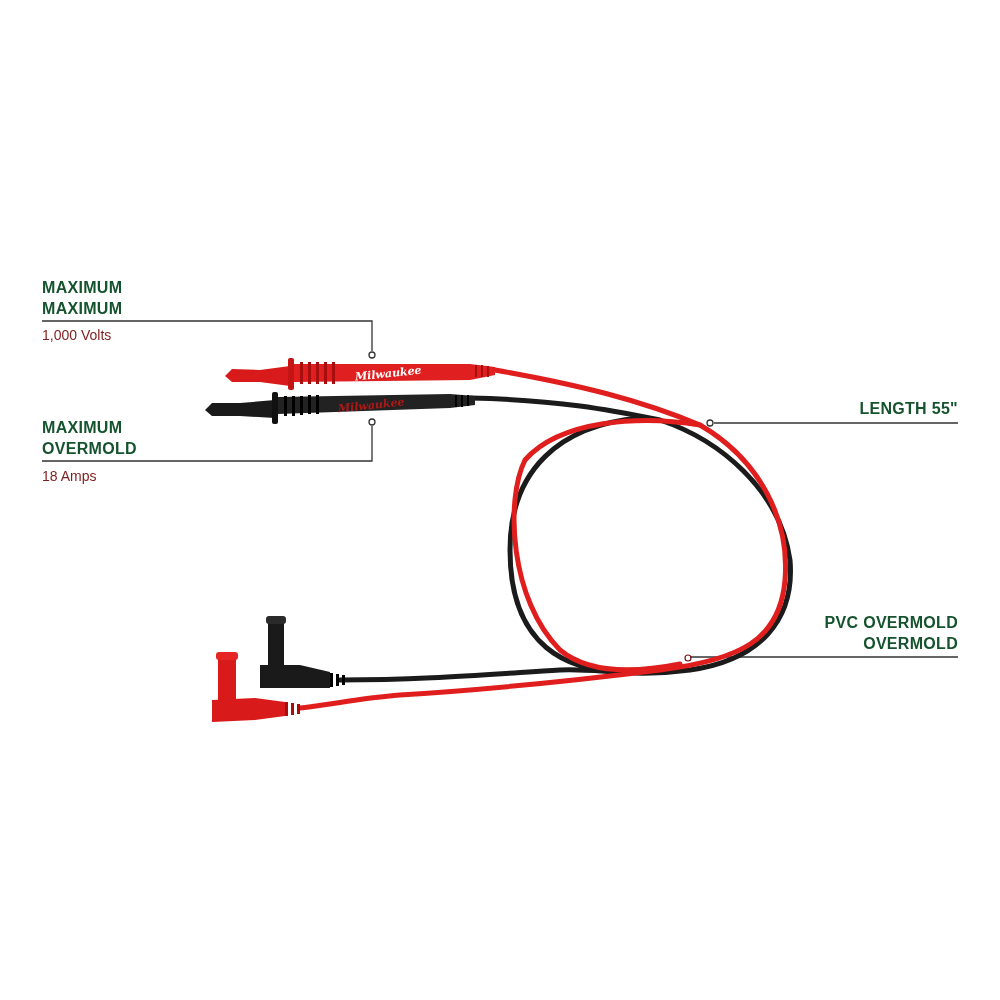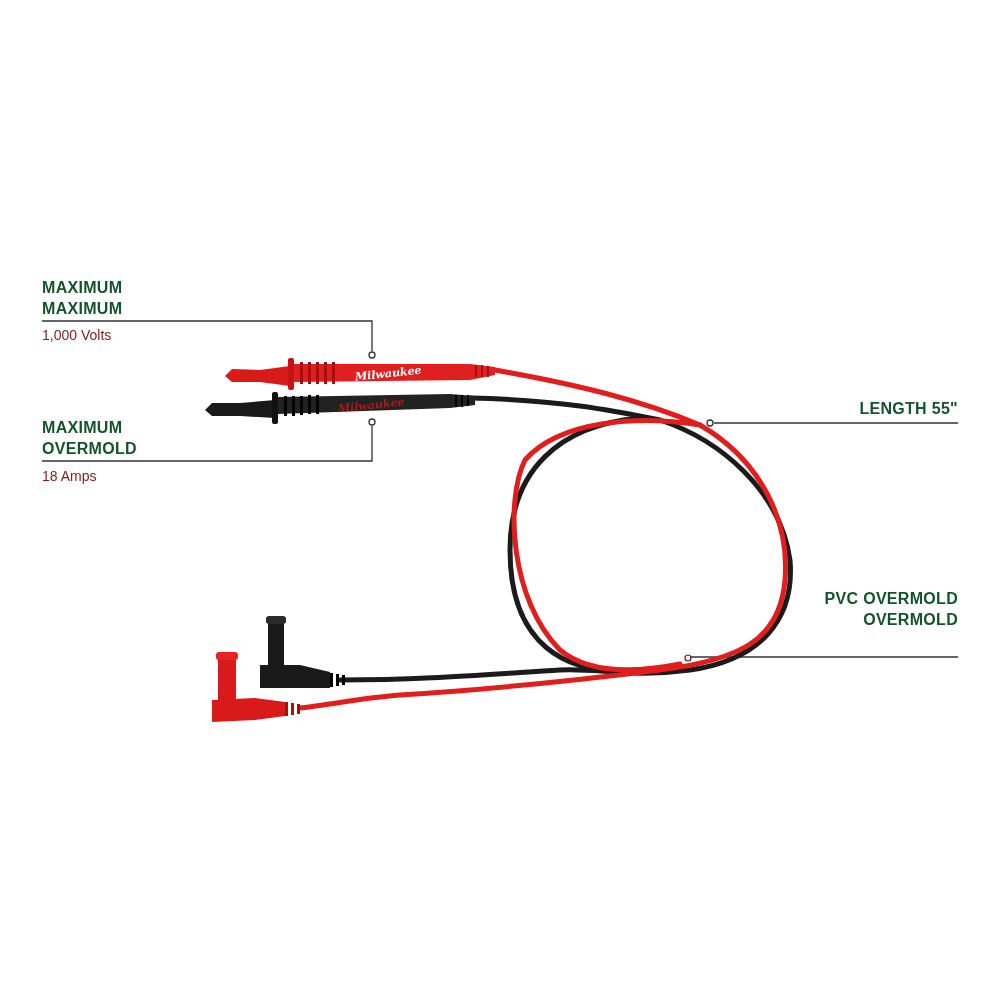--- a/index.html
+++ b/index.html
@@ -103,16 +103,16 @@
 <div class="label-value" style="left:42px; top:327px;">1,000 Volts</div>
 
 <div class="label-title" style="left:42px; top:417px;">
   <div>MAXIMUM</div>
   <div>OVERMOLD</div>
 </div>
 <div class="label-value" style="left:42px; top:468px;">18 Amps</div>
 
 <div class="label-title right" style="right:42px; top:398px;">LENGTH 55"</div>
 
-<div class="label-title right" style="right:42px; top:588px;">
+<div class="label-title right" style="right:42px; top:612px;">
   <div>PVC OVERMOLD</div>
   <div>OVERMOLD</div>
 </div>
 
 </body></html>

